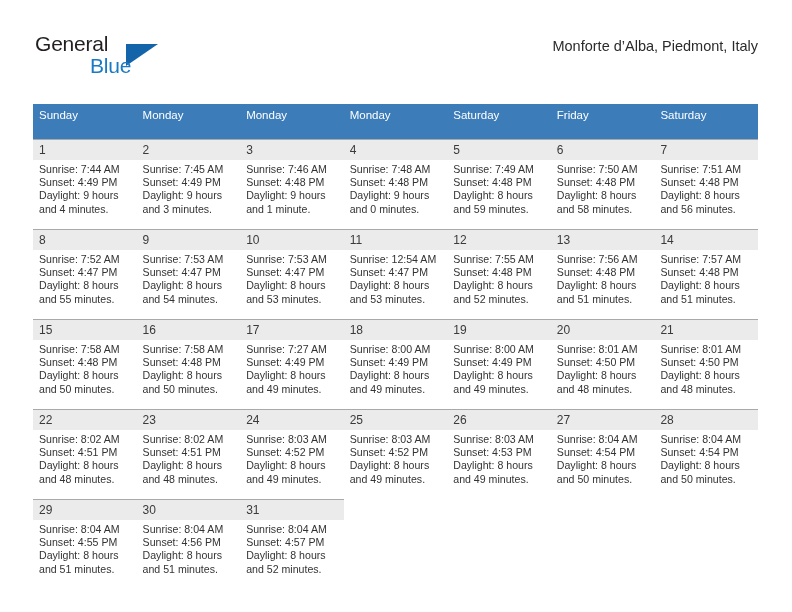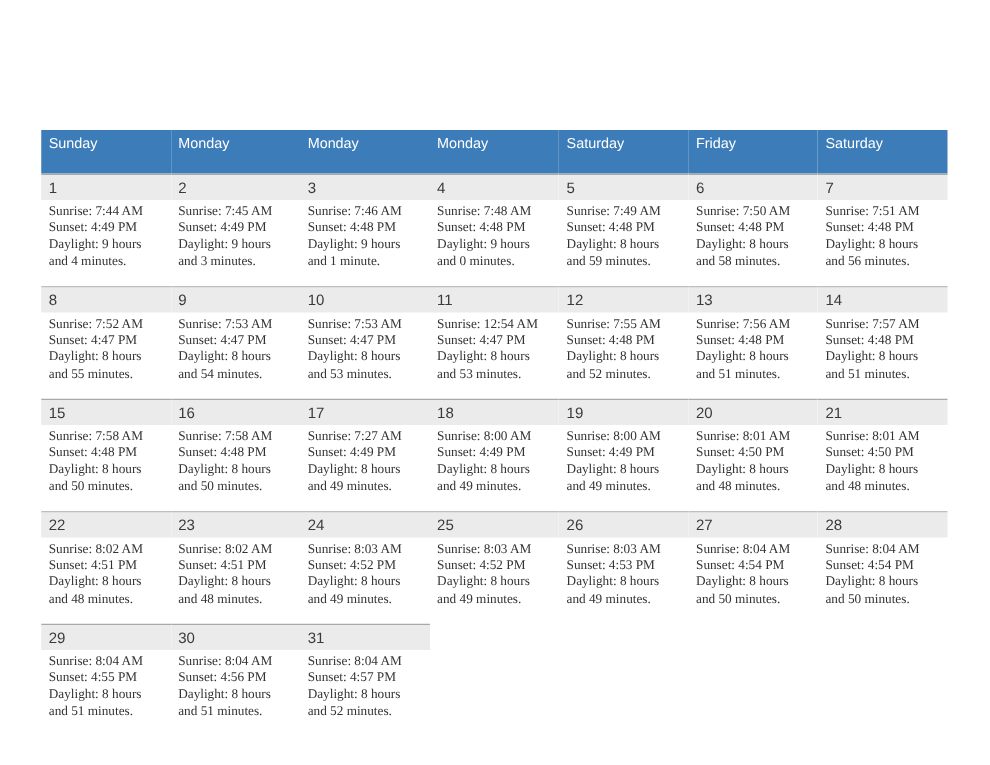--- a/index.html
+++ b/index.html
@@ -142,35 +142,40 @@
     height: 14px;
   }
   .cell.empty .daynum {
     background: #ffffff;
   }
   .details {
     padding: 3px 4px 0 6px;
     font-size: 10.6px;
     line-height: 13.2px;
     color: #333333;
-    font-family: Liberation Serif, serif;
   }
   .details div {
     white-space: nowrap;
   }
 </style>
 </head>
 <body>
 
 <div class="page">
 
   <div class="top-header">
 
+    <div class="brand">
+      <span class="brand-general">General</span>
+      <span class="brand-triangle"></span>
+      <span class="brand-blue">Blue</span>
+    </div>
 
     <div class="title-block">
+      <div class="cal-subtitle">Monforte d’Alba, Piedmont, Italy</div>
     </div>
 
   </div>
 
   <table class="calendar">
     <thead>
       <tr>
         <th>Sunday</th>
         <th>Monday</th>
         <th>Monday</th>

